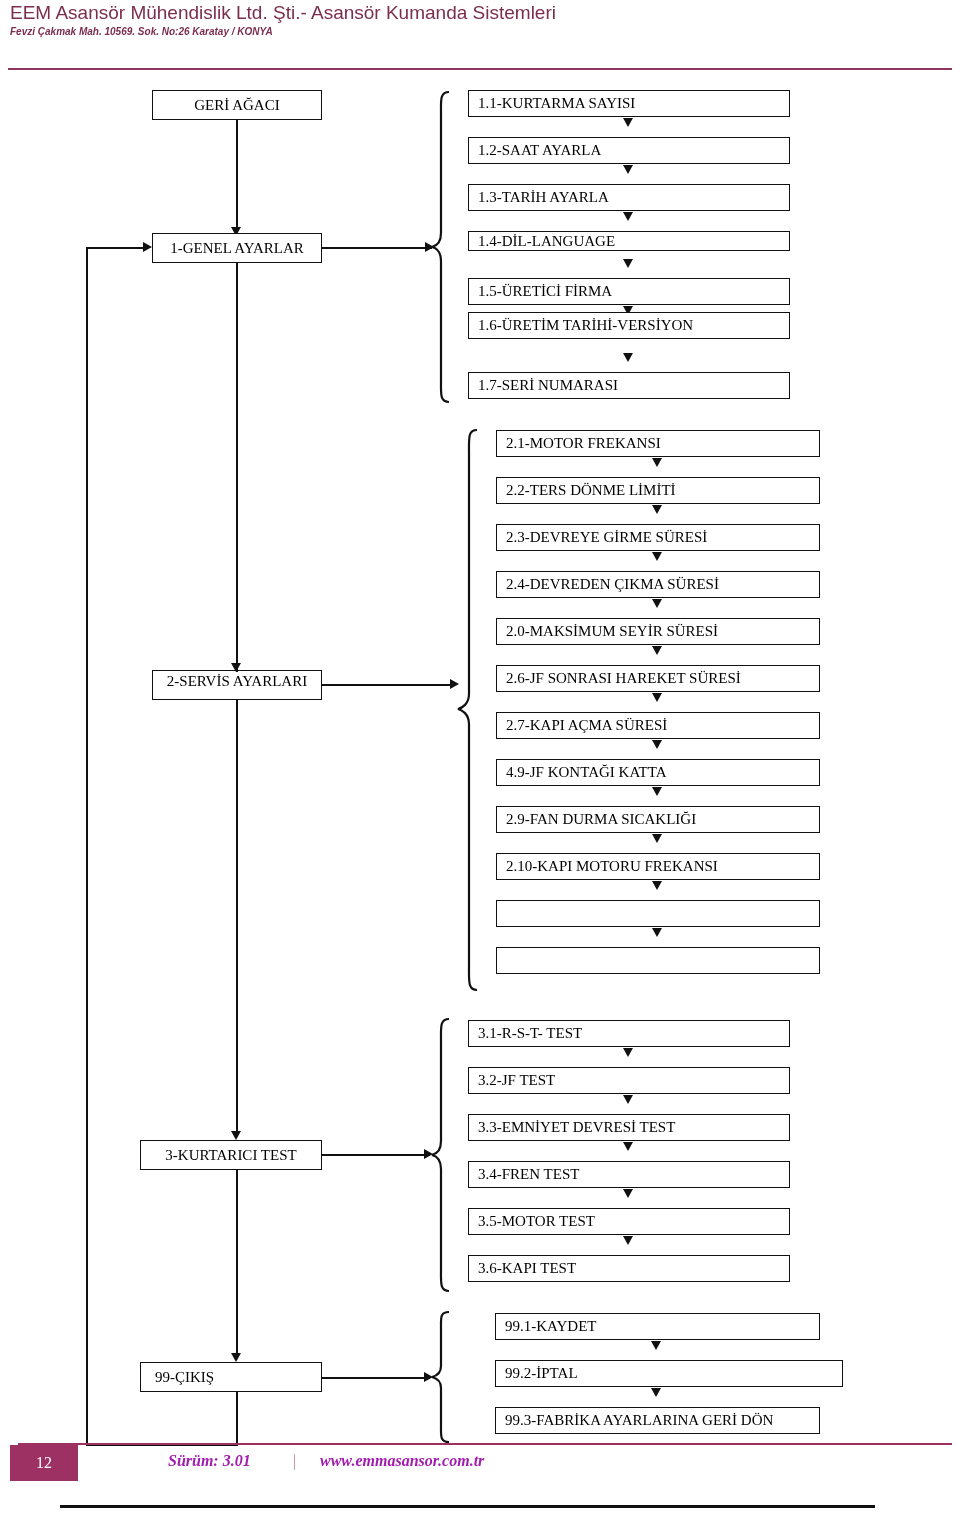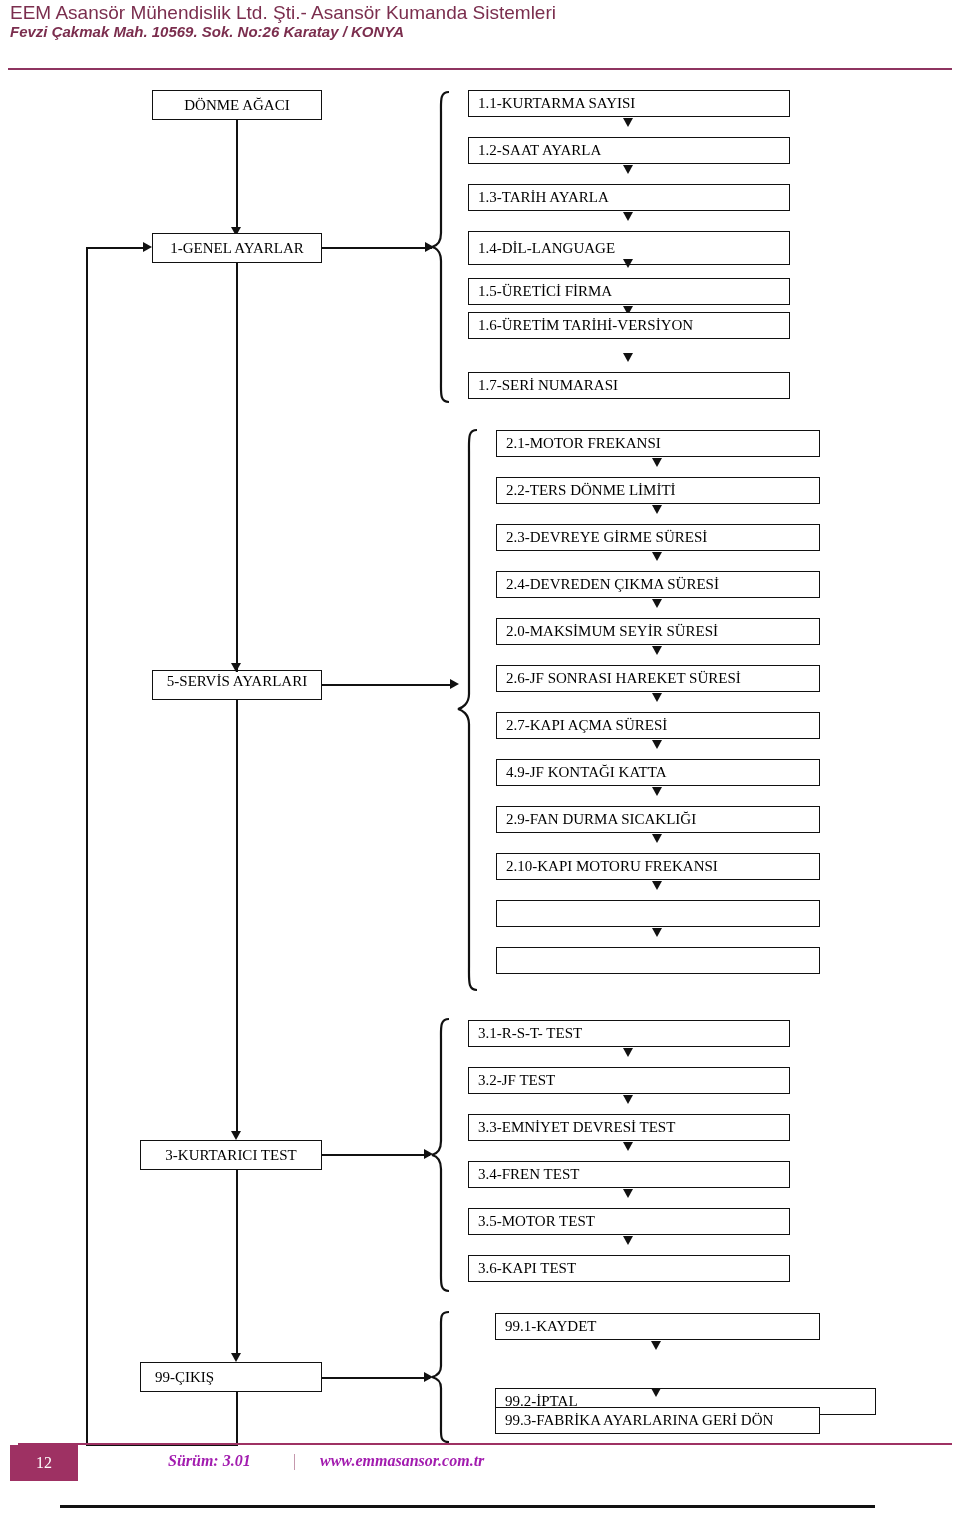--- a/index.html
+++ b/index.html
@@ -17,21 +17,21 @@
   
   .hdr{position:absolute;left:10px;top:2px;width:940px;}
   .hdr-title{
     font-family:"Liberation Sans", sans-serif;
     font-size:19px;line-height:22px;
     color:#7B2E4E;letter-spacing:0px;white-space:nowrap;
   }
   .hdr-sub{
     font-family:"Liberation Sans", sans-serif;
     font-style:italic;font-weight:bold;
-    font-size:15px;line-height:16px;color:#7B2E4E;white-space:nowrap;
+    font-size:10px;line-height:16px;color:#7B2E4E;white-space:nowrap;
   }
   .hdr-sub.l3{margin-top:1px;}
   .hdr-rule{
     position:absolute;left:8px;top:68px;width:944px;height:0;
     border-top:2px solid #8E3460;
   }
 
   
   .ftr-rule{
     position:absolute;left:18px;top:1443px;width:934px;height:0;
@@ -97,41 +97,41 @@
 
   <div class="hdr">
     <div class="hdr-title">EEM Asansör Mühendislik Ltd. Şti.- Asansör Kumanda Sistemleri</div>
     <div class="hdr-sub">Fevzi Çakmak Mah. 10569. Sok. No:26 Karatay / KONYA</div>
   </div>
   <div class="hdr-rule"></div>
 
   <div>
 
     <div class="box center" style="left:152px;top:90px;width:170px;height:30px;">
-      <span>DÖNME AĞACI</span>
+      <span>GERİ AĞACI</span>
     </div>
 
     <div class="line vline" style="left:236px;top:120px;width:1.8px;height:112px;"></div>
     <div class="arrow-d" style="left:231px;top:227px;"></div>
 
     <div class="box center" style="left:152px;top:233px;width:170px;height:30px;">
       <span>1-GENEL AYARLAR</span>
     </div>
 
     <div class="line hline" style="left:322px;top:247px;width:110px;height:1.8px;"></div>
     <div class="arrow-r" style="left:425px;top:242px;"></div>
 
     <div class="brace" style="left:430px;top:90px;">
       <svg width="22" height="314" viewBox="0 0 22 314">
         <path d="M19 2 C10 2 11 10 11 22 L11 143 C11 153 6 156 2 157 C6 158 11 161 11 171 L11 292 C11 304 10 312 19 312" fill="none" stroke="#111" stroke-width="2.2"></path>
       </svg>
     </div>
 
     <div class="box twoline" style="left:152px;top:670px;width:170px;height:30px;">
-      <span>5-SERVİS AYARLARI</span>
+      <span>2-SERVİS AYARLARI</span>
     </div>
 
     <div class="line vline" style="left:236px;top:263px;width:1.8px;height:409px;"></div>
     <div class="arrow-d" style="left:231px;top:663px;"></div>
 
     <div class="line hline" style="left:322px;top:684px;width:133px;height:1.8px;"></div>
     <div class="arrow-r" style="left:450px;top:679px;"></div>
 
     <div class="brace" style="left:456px;top:428px;">
       <svg width="24" height="565" viewBox="0 0 24 565">
@@ -186,21 +186,21 @@
       <div class="box" style="left:468px;top:137px;width:322px;height:27px;">
         <span>1.2-SAAT AYARLA</span>
         </div>
       <div class="arrow-d" style="left:623px;top:165px;"></div>
 
       <div class="box" style="left:468px;top:184px;width:322px;height:27px;">
         <span>1.3-TARİH AYARLA</span>
         </div>
       <div class="arrow-d" style="left:623px;top:212px;"></div>
 
-      <div class="box" style="left:468px;top:231px;width:322px;height:34px;">
+      <div class="box" style="left:468px;top:231px;width:322px;height:20px;">
         <span>1.4-DİL-LANGUAGE</span>
         </div>
       <div class="arrow-d" style="left:623px;top:259px;"></div>
 
       <div class="box" style="left:468px;top:278px;width:322px;height:27px;">
         <span>1.5-ÜRETİCİ FİRMA</span>
         </div>
       <div class="arrow-d" style="left:623px;top:306px;"></div>
 
       <div class="box" style="left:468px;top:312px;width:322px;height:27px;">
@@ -304,21 +304,21 @@
         <span>3.6-KAPI TEST</span>
         </div>
     </div>
 
     <div>
       <div class="box" style="left:495px;top:1313px;width:325px;height:27px;">
         <span>99.1-KAYDET</span>
         </div>
       <div class="arrow-d" style="left:651px;top:1341px;"></div>
 
-      <div class="box" style="left:495px;top:1360px;width:381px;height:27px;margin-top:28px;">
+      <div class="box" style="left:495px;top:1360px;width:348px;height:27px;">
         <span>99.2-İPTAL</span>
         </div>
       <div class="arrow-d" style="left:651px;top:1388px;"></div>
 
       <div class="box" style="left:495px;top:1407px;width:325px;height:27px;">
         <span>99.3-FABRİKA AYARLARINA GERİ DÖN</span>
         </div>
     </div>
 
   </div>

